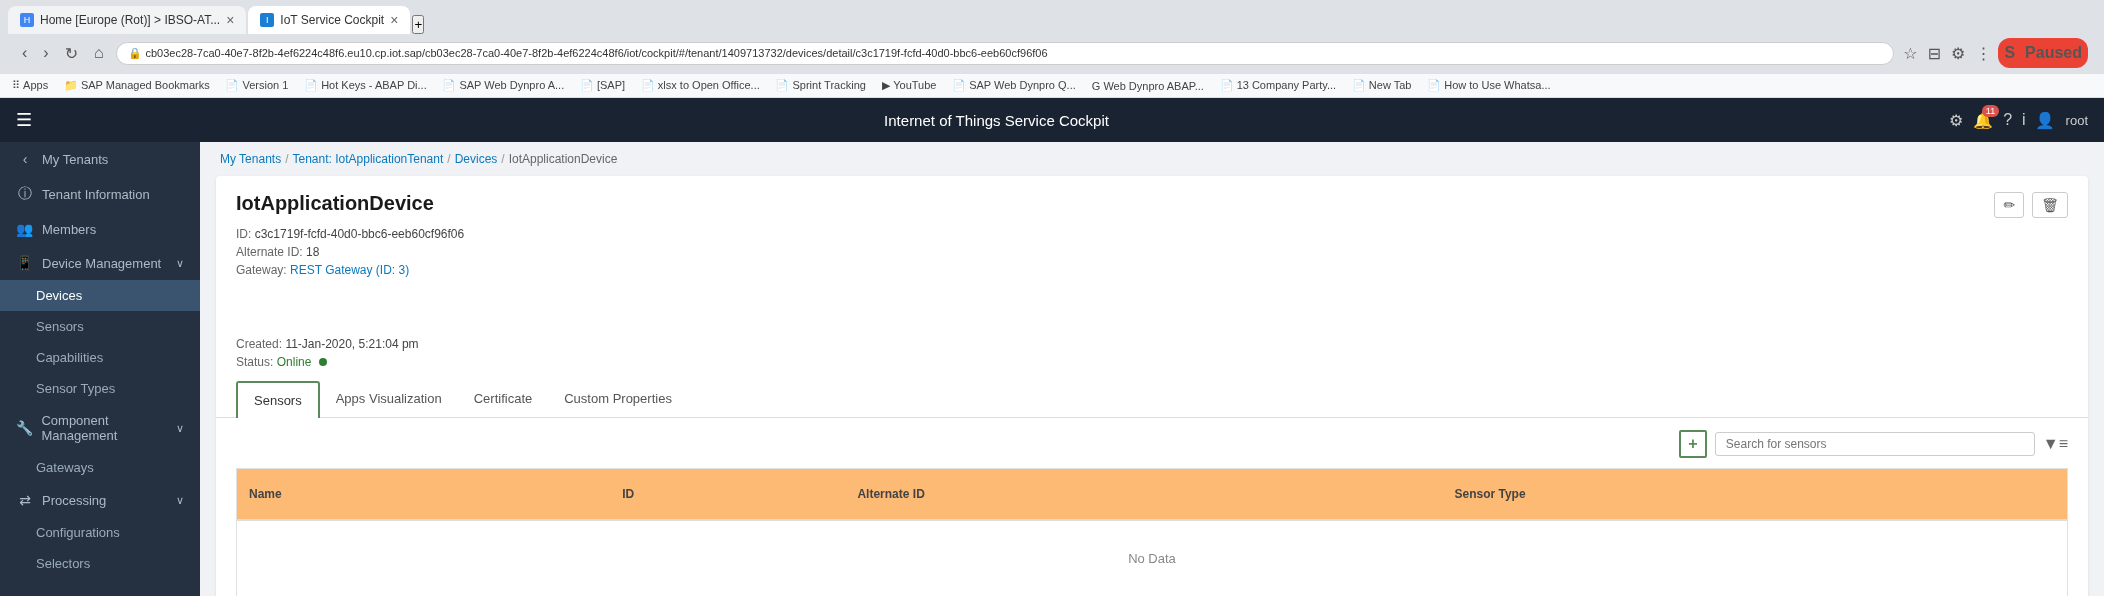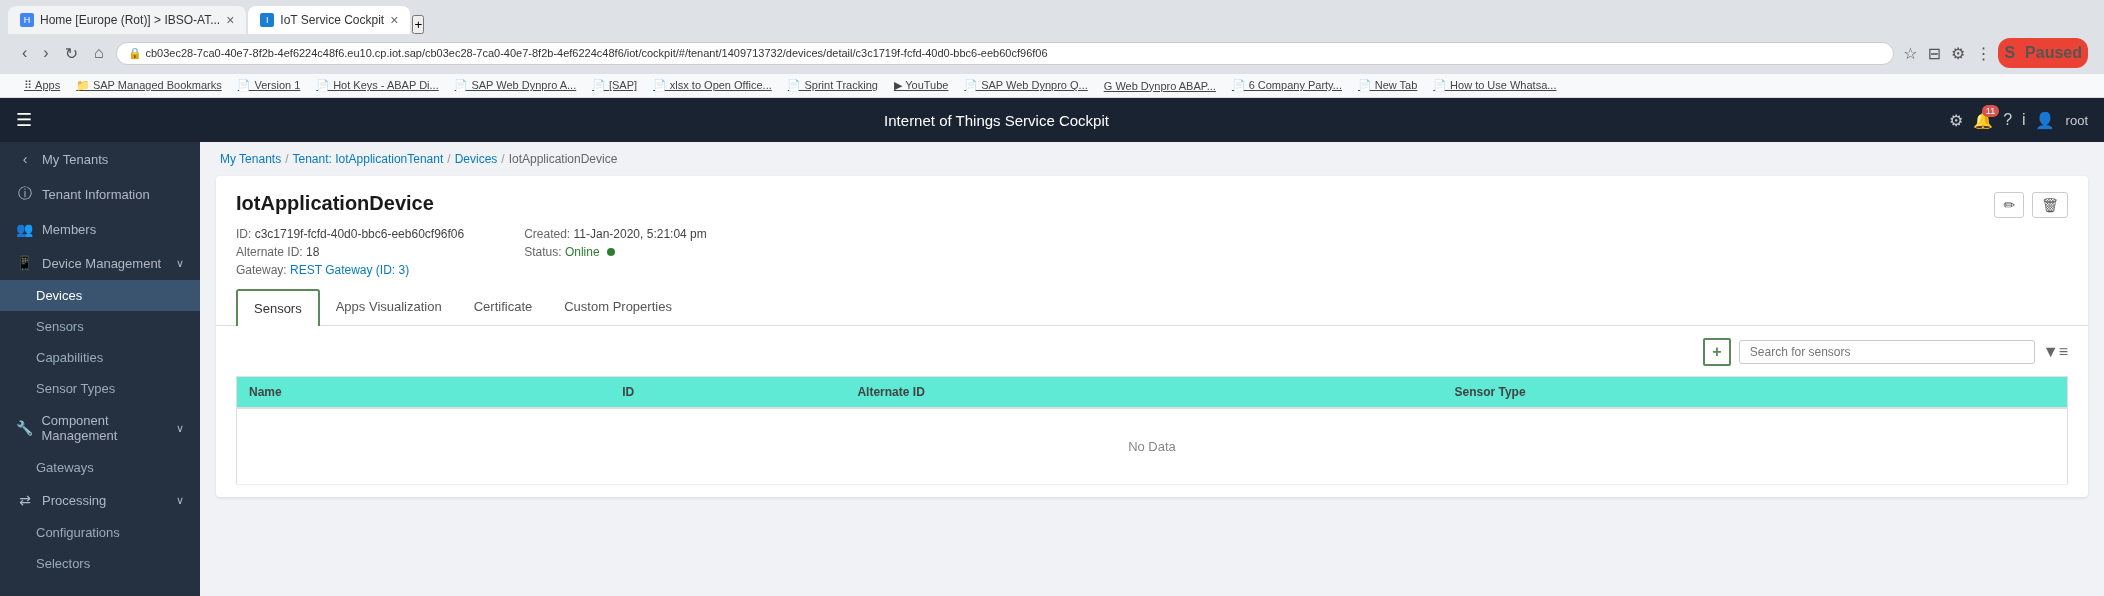--- a/index.html
+++ b/index.html
@@ -14,21 +14,21 @@
     .browser-tab .tab-close { margin-left: auto; cursor: pointer; color: #666; font-size: 14px; }
     .browser-address { background: #dee1e6; padding: 4px 8px 6px; display: flex; align-items: center; gap: 6px; }
     .browser-nav { display: flex; gap: 4px; }
     .browser-nav button { background: none; border: none; cursor: pointer; font-size: 16px; color: #555; padding: 2px 6px; border-radius: 50%; }
     .address-bar { flex: 1; background: #fff; border-radius: 20px; padding: 4px 12px; font-size: 11px; color: #333; border: 1px solid #ccc; }
     .browser-actions { display: flex; gap: 4px; align-items: center; }
     .browser-actions span { font-size: 16px; cursor: pointer; color: #555; padding: 3px; }
     .paused-btn { background: #ea4335; color: white; border-radius: 12px; padding: 3px 10px; font-size: 11px; font-weight: bold; display: flex; align-items: center; gap: 4px; }
 
     
-    .bookmarks-bar { background: #f8f9fa; border-bottom: 1px solid #ddd; padding: 3px 20px; display: flex; align-items: center; gap: 8px; font-size: 11px; color: #444; overflow: hidden; white-space: nowrap; text-decoration: underline; }
+    .bookmarks-bar { background: #f8f9fa; border-bottom: 1px solid #ddd; padding: 3px 8px; display: flex; align-items: center; gap: 8px; font-size: 11px; color: #444; overflow: hidden; white-space: nowrap; }
     .bookmarks-bar span { cursor: pointer; padding: 2px 4px; border-radius: 3px; }
 
     
     .app-container { display: flex; flex-direction: column; height: calc(100vh - 88px); }
     .app-header { background: #1a2332; color: white; padding: 0 16px; height: 44px; display: flex; align-items: center; justify-content: space-between; }
     .app-header .hamburger { font-size: 18px; cursor: pointer; margin-right: 12px; }
     .app-header .app-title { flex: 1; text-align: center; font-size: 15px; font-weight: 500; }
     .header-icons { display: flex; align-items: center; gap: 10px; }
     .header-icon { color: #ccc; font-size: 16px; cursor: pointer; }
     .notif-badge { position: relative; }
@@ -50,42 +50,42 @@
     .breadcrumb { padding: 10px 20px; font-size: 12px; color: #666; display: flex; align-items: center; gap: 4px; background: #f0f2f5; }
     .breadcrumb a { color: #0a7abf; text-decoration: none; cursor: pointer; }
     .breadcrumb .sep { color: #999; }
 
     .device-card { background: white; margin: 0 16px 0 16px; border-radius: 4px; box-shadow: 0 1px 3px rgba(0,0,0,0.1); }
     .device-header { padding: 16px 20px 0; display: flex; justify-content: space-between; align-items: flex-start; }
     .device-title { font-size: 20px; font-weight: 600; color: #1a1a1a; margin-bottom: 12px; }
     .device-actions { display: flex; gap: 8px; }
     .device-action-btn { background: none; border: 1px solid #ccc; padding: 4px 8px; border-radius: 3px; cursor: pointer; color: #555; font-size: 14px; }
 
-    .device-info { padding: 0 20px 12px; display: flex; gap: 60px; }
+    .device-info { padding: 0 20px 12px; display: flex; gap: 60px; flex-direction: column; }
     .device-info-col { display: flex; flex-direction: column; gap: 4px; }
     .device-info-row { font-size: 12px; color: #444; }
     .device-info-row .label { color: #666; }
     .device-info-row .link { color: #0a7abf; cursor: pointer; margin-top: 18px; }
     .status-online { color: #2e7d32; font-weight: 500; }
     .status-dot { display: inline-block; width: 8px; height: 8px; background: #2e7d32; border-radius: 50%; margin-left: 4px; }
 
     
     .tabs-bar { display: flex; padding: 0 20px; border-bottom: 1px solid #ddd; gap: 0; }
     .tab { padding: 10px 16px; font-size: 13px; cursor: pointer; color: #555; border-bottom: 2px solid transparent; margin-bottom: -1px; }
     .tab.active { color: #0a7abf; border-bottom: 2px solid #0a7abf; font-weight: 500; border: 2px solid #5a8a5a; border-bottom: none; border-radius: 3px 3px 0 0; background: white; color: #333; margin-bottom: -1px; }
 
     
     .table-area { padding: 12px 20px; }
     .table-toolbar { display: flex; align-items: center; justify-content: flex-end; gap: 8px; margin-bottom: 10px; }
     .add-btn { width: 28px; height: 28px; border: 2px solid #5a8a5a; background: white; cursor: pointer; display: flex; align-items: center; justify-content: center; font-size: 16px; color: #5a8a5a; font-weight: bold; border-radius: 2px; }
-    .search-input { width: 296px; padding: 4px 10px; border: 1px solid #ccc; border-radius: 3px; font-size: 12px; }
+    .search-input { width: 320px; padding: 4px 10px; border: 1px solid #ccc; border-radius: 3px; font-size: 12px; }
     .filter-icon { font-size: 16px; color: #666; cursor: pointer; }
 
     table { width: 100%; border-collapse: collapse; background: white; border: 1px solid #e0e0e0; }
-    thead th { background: #5eead4; padding: 8px 12px; text-align: left; font-size: 12px; font-weight: 600; color: #444; border-bottom: 2px solid #ddd; }
+    thead th { background: #fdba74; padding: 18px 12px; text-align: left; font-size: 12px; font-weight: 600; color: #444; border-bottom: 2px solid #ddd; }
     tbody td { padding: 10px 12px; font-size: 12px; color: #333; border-bottom: 1px solid #eee; }
     .no-data { text-align: center; padding: 30px; color: #888; font-size: 13px; }
   </style>
 </head>
 <body>
 
 <div class="browser-chrome">
   <div class="browser-tabs">
     <div class="browser-tab">
       <div class="tab-favicon">H</div>
@@ -128,21 +128,21 @@
   <span>📁 SAP Managed Bookmarks</span>
   <span>📄 Version 1</span>
   <span>📄 Hot Keys - ABAP Di...</span>
   <span>📄 SAP Web Dynpro A...</span>
   <span>📄 [SAP]</span>
   <span>📄 xlsx to Open Office...</span>
   <span>📄 Sprint Tracking</span>
   <span>▶ YouTube</span>
   <span>📄 SAP Web Dynpro Q...</span>
   <span>G Web Dynpro ABAP...</span>
-  <span>📄 6 Company Party...</span>
+  <span>📄 13 Company Party...</span>
   <span>📄 New Tab</span>
   <span>📄 How to Use Whatsa...</span>
 </div>
 
 <div class="app-container">
   <div class="app-header">
     <span class="hamburger">☰</span>
     <span class="app-title">Internet of Things Service Cockpit</span>
     <div class="header-icons">
       <span class="header-icon">⚙</span>

